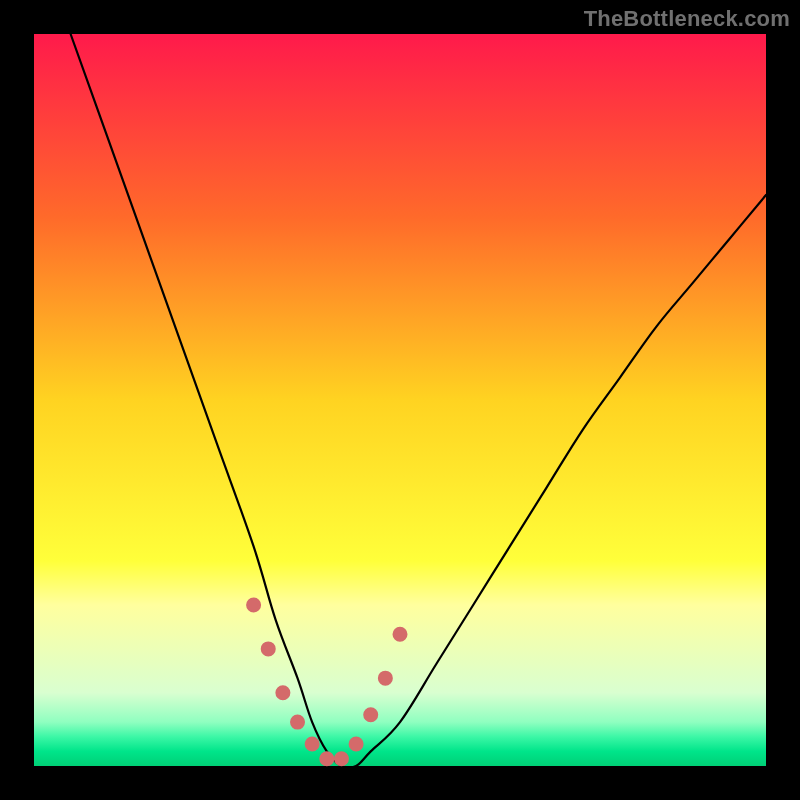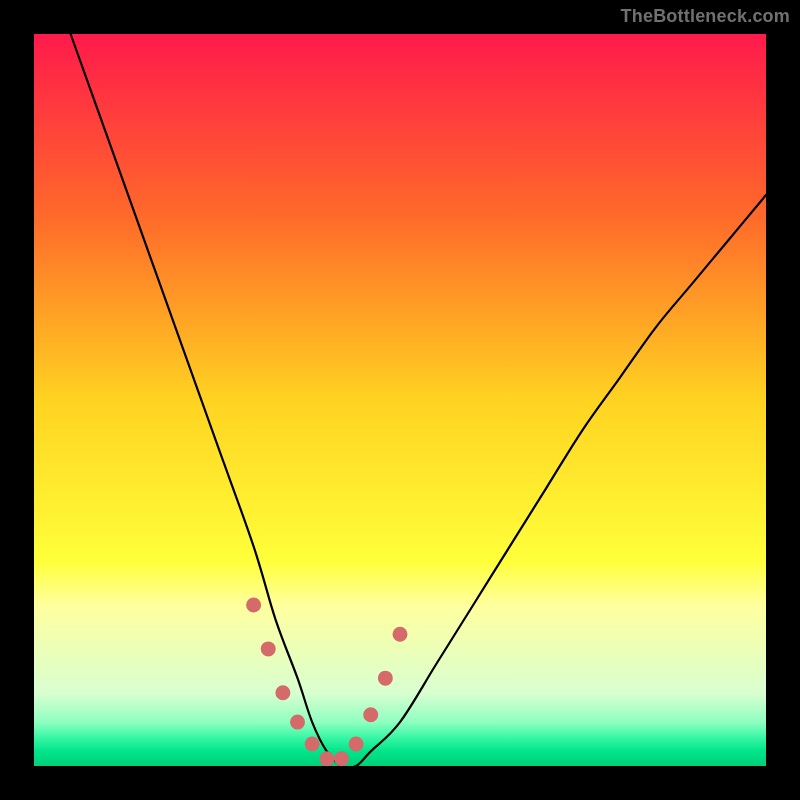--- a/index.html
+++ b/index.html
@@ -15,21 +15,21 @@
     position: relative;
     width: 800px;
     height: 800px;
     background: #000;
   }
   .watermark {
     position: absolute;
     top: 6px;
     right: 10px;
     color: #707070;
-    font-size: 18px;
+    font-size: 22px;
     font-weight: 600;
     letter-spacing: 0.2px;
     z-index: 5;
   }
   svg {
     display: block;
   }
 </style>
 </head>
 <body>

